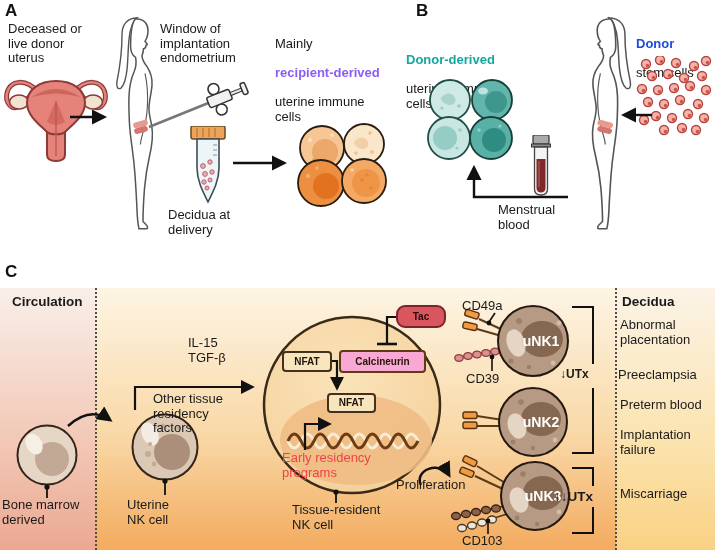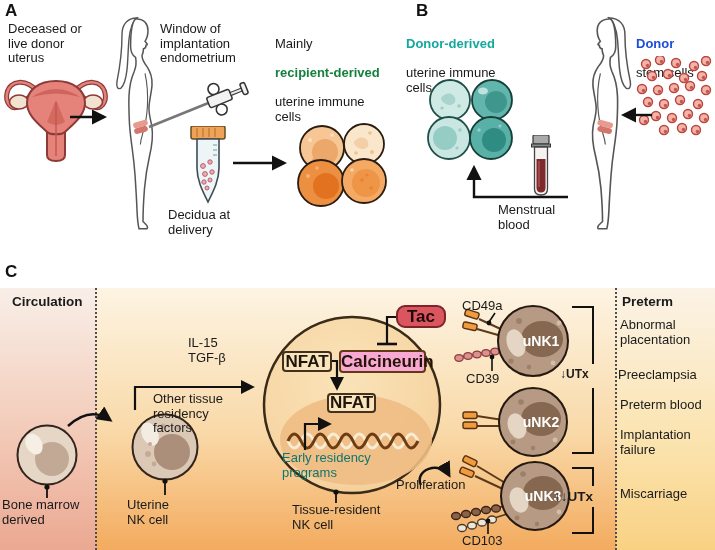--- a/index.html
+++ b/index.html
@@ -2,29 +2,29 @@
 <html><head>
 <meta charset="utf-8">
 <style>
   html,body{margin:0;padding:0;background:#fff;}
   .canvas{position:relative;width:715px;height:550px;background:#fff;overflow:hidden;
     font-family:"Liberation Sans",sans-serif;color:#1a1a1a;}
   .txt{position:absolute;text-align:left;font-size:13px;line-height:1.13;white-space:pre-line;}
   .blk{display:block;white-space:pre-line;}
   .bold{font-weight:bold;}
   .panel-letter{position:absolute;font-size:17px;font-weight:bold;color:#111;}
-  .accent-orange{color:#15803d;font-weight:bold;}
-  .accent-teal{color:#13a89e;font-weight:bold;}
+  .accent-orange{color:#8b5cf6;font-weight:bold;}
+  .accent-teal{color:#13a89e;font-weight:bold;margin-top:16px;}
   .accent-red{color:#1d4ed8;font-weight:bold;}
   .strip{position:absolute;top:288px;height:262px;}
   .strip-left{left:0;width:96px;background:linear-gradient(180deg,#f9efe8 0%,#f2c7b4 60%,#eba892 100%);}
   .strip-mid{left:96px;width:520px;background:linear-gradient(180deg,#fdf4e3 0%,#f9d9a8 55%,#f3ab5f 100%);}
   .strip-right{left:616px;width:99px;background:linear-gradient(180deg,#fbf3e6 0%,#fbe3ae 60%,#f9d183 100%);}
   .dotline{position:absolute;top:288px;height:262px;width:0;border-left:2px dotted #4e4e4e;}
-  .pathbox{position:absolute;text-align:center;font-weight:bold;font-size:17px;
+  .pathbox{position:absolute;text-align:center;font-weight:bold;font-size:10px;
     border:2px solid #43311d;border-radius:4px;background:#f8e4bd;color:#1f150a;}
   .abs{position:absolute;}
   svg{display:block;}
 </style>
 </head>
 <body>
 
 <div class="canvas">
 
   <div class="strip strip-left"></div>
@@ -388,34 +388,34 @@
 residency
 factors</div>
   <div class="txt" style="left:127px;top:498px;width:72px">Uterine
 NK cell</div>
 
   <div class="pathbox" style="left:282px;top:351px;width:46px;height:17px;line-height:17px">NFAT</div>
   <div class="pathbox" style="left:339px;top:350px;width:83px;height:19px;line-height:19px;background:#f9a8d4;border-color:#5f3a14;color:#241405">Calcineurin</div>
   <div class="pathbox" style="left:396px;top:305px;width:46px;height:19px;line-height:19px;background:#d9565f;border-color:#7e222e;border-radius:9px;color:#23090c">Tac</div>
   <div class="pathbox" style="left:327px;top:393px;width:45px;height:16px;line-height:16px">NFAT</div>
 
-  <div class="txt" style="left:282px;top:451px;width:110px;color:#0f766e">Early residency
+  <div class="txt" style="left:282px;top:451px;width:110px;color:#ef4444">Early residency
 programs</div>
   <div class="txt" style="left:292px;top:503px;width:110px">Tissue-resident
 NK cell</div>
   <div class="txt" style="left:396px;top:478px;width:82px">Proliferation</div>
 
   <div class="txt" style="left:462px;top:299px;width:54px">CD49a</div>
   <div class="txt" style="left:466px;top:372px;width:52px">CD39</div>
   <div class="txt" style="left:462px;top:534px;width:54px">CD103</div>
 
   <div class="txt bold" style="left:560px;top:368px;width:56px;font-size:12px">↓UTx</div>
   <div class="txt bold" style="left:554px;top:489px;width:66px;font-size:13.5px">↓↓UTx</div>
 
-  <div class="txt bold" style="left:622px;top:294px;width:86px;font-size:13.5px">Preterm</div>
+  <div class="txt bold" style="left:622px;top:294px;width:86px;font-size:13.5px">Decidua</div>
   <div class="txt" style="left:620px;top:318px;width:90px">Abnormal
 placentation</div>
   <div class="txt" style="left:618px;top:368px;width:94px">Preeclampsia</div>
   <div class="txt" style="left:620px;top:398px;width:90px">Preterm blood</div>
   <div class="txt" style="left:620px;top:428px;width:90px">Implantation
 failure</div>
   <div class="txt" style="left:620px;top:487px;width:90px">Miscarriage</div>
 
 </div>
 

